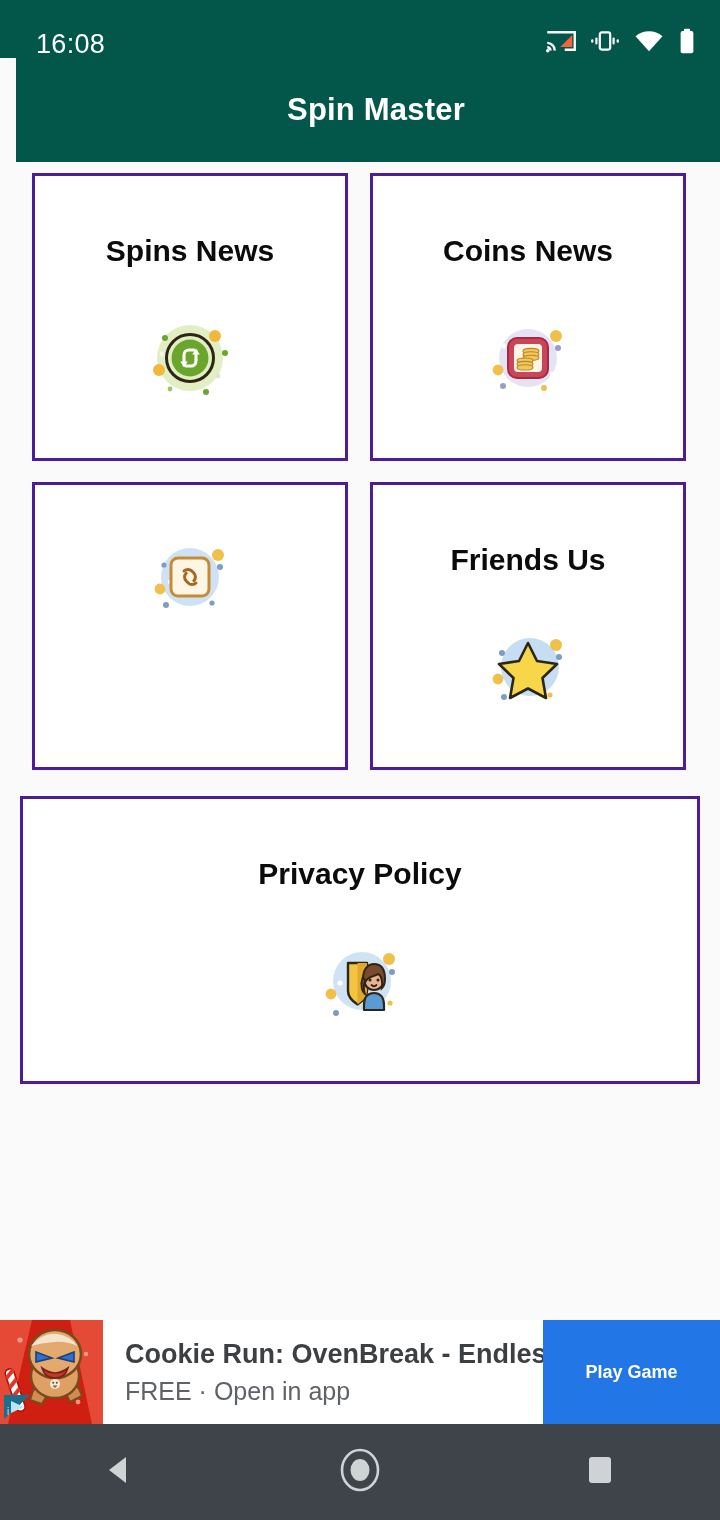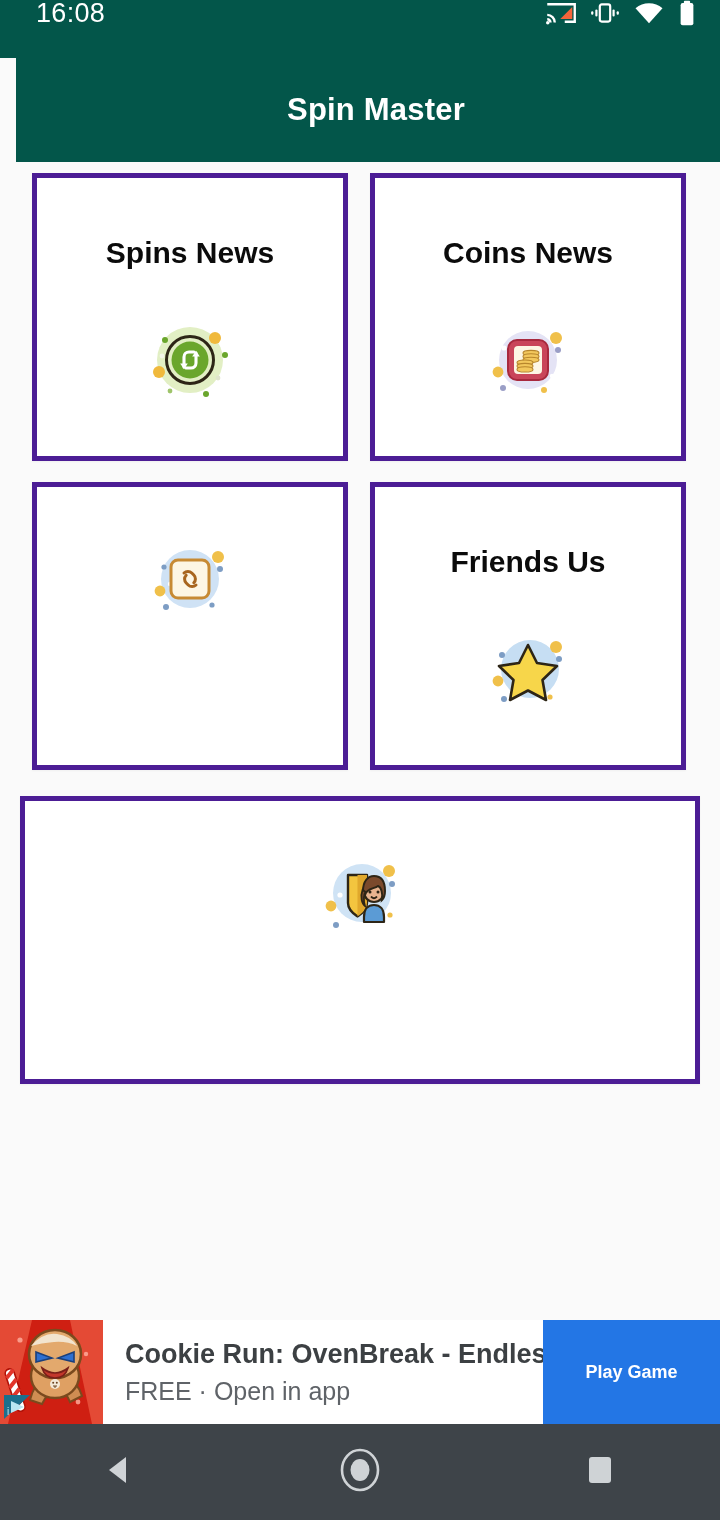--- a/index.html
+++ b/index.html
@@ -8,21 +8,21 @@
     width:720px; height:1520px;
     font-family:"Liberation Sans", sans-serif;
     background:#fafafa; overflow:hidden;
   }
   #screen { position:relative; width:720px; height:1520px; background:#fafafa; }
 
   
   #status-bar {
     position:absolute; top:0; left:0; width:720px; height:58px;
     background:#03564a; color:#ffffff;
-    display:flex; align-items:flex-start; justify-content:space-between;
+    display:flex; align-items:flex-end; justify-content:space-between;
     padding:0 24px 0 36px;
   }
   #status-clock { font-size:27px; font-weight:400; letter-spacing:.3px; line-height:1; }
   #status-icons { display:flex; align-items:center; gap:14px; }
   .sysicon { display:block; }
 
   
   #app-bar {
     position:absolute; top:58px; left:16px; width:720px; height:104px;
     background:#03564a;
@@ -38,21 +38,21 @@
     background:#fafafa;
   }
   .grid-row {
     display:flex; width:720px; padding:0 32px; gap:22px;
   }
   #row-1 { margin-top:11px; }
   #row-2 { margin-top:21px; }
 
   .card {
     background:#ffffff;
-    border:5px solid #4c1d95;
+    border:3px solid #4c1d95;
     box-shadow:0 1px 2px rgba(0,0,0,0.045);
     display:flex; flex-direction:column; align-items:center;
     position:relative;
   }
   .card-half { width:316px; height:288px; }
   .card-wide { width:680px; height:288px; margin:0 20px; }
   #row-3 { margin-top:26px; }
 
   .card-title {
     font-size:30px; font-weight:bold; color:#0b0b0b;
@@ -241,20 +241,21 @@
             <circle cx="30" cy="54" r="2.4" fill="#ffffff"></circle>
             <path d="M50,26 L59,44 L79,47 L64.5,61 L68,81 L50,71.5 L32,81 L35.5,61 L21,47 L41,44 Z" fill="#f7d64a" stroke="#2d2516" stroke-width="2.6" stroke-linejoin="round"></path>
           </svg>
         </div>
       </div>
 
     </div>
 
     <div id="row-3">
       <div class="card card-wide">
+        <div class="card-title">Privacy Policy</div>
         <div class="card-icon-wrap">
           <svg width="100" height="100" viewBox="0 0 100 100">
             <circle cx="52" cy="50" r="29" fill="#cfe3f5"></circle>
             <circle cx="79" cy="28" r="6" fill="#f0c04a"></circle>
             <circle cx="21" cy="63" r="5.4" fill="#f0c04a"></circle>
             <circle cx="82" cy="41" r="3" fill="#7d9dc4"></circle>
             <circle cx="26" cy="82" r="3" fill="#7d9dc4"></circle>
             <circle cx="80" cy="72" r="2.6" fill="#f0c04a"></circle>
             <circle cx="30" cy="52" r="2.6" fill="#ffffff"></circle>
             <path d="M38,32 L57,32 L57,60 C57,68 48,73 47.5,73.4 C47,73 38,68 38,60 Z" fill="#f3c53f" stroke="#2d2516" stroke-width="2.4" stroke-linejoin="round"></path>

